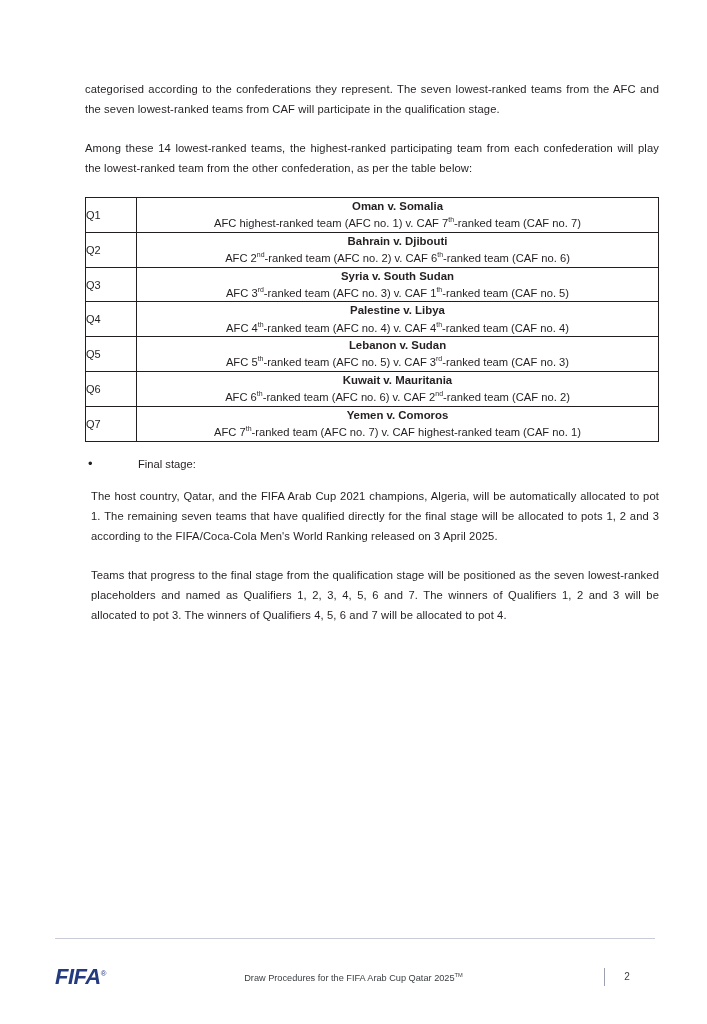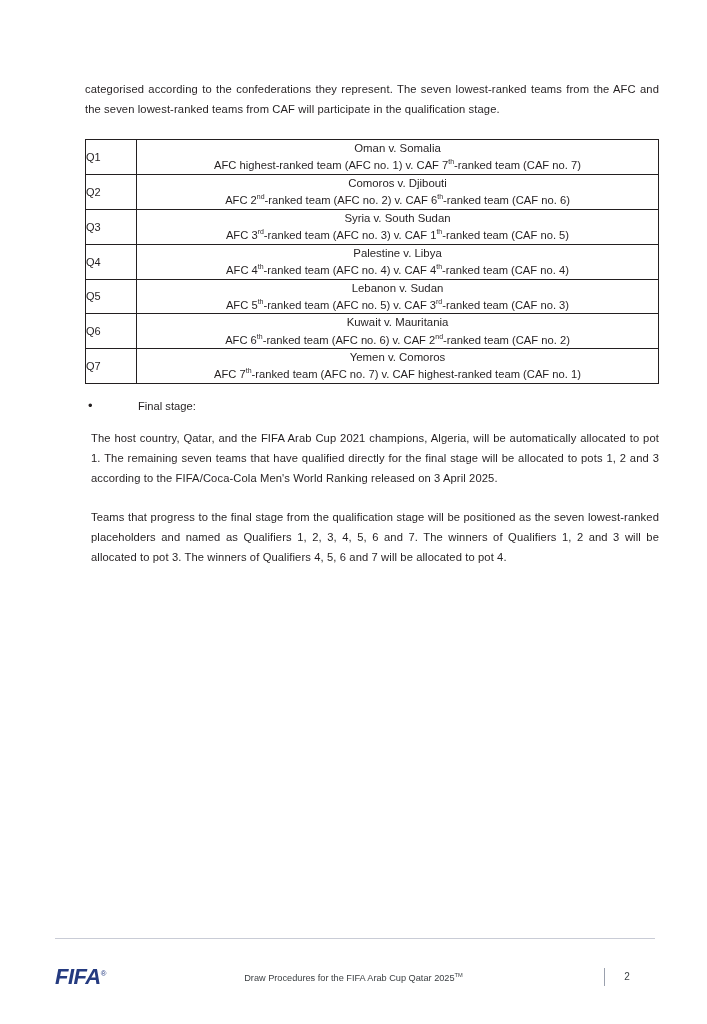--- a/index.html
+++ b/index.html
@@ -53,21 +53,21 @@
     text-align: left;
     padding-left: 8px;
     font-size: 11px;
   }
   td.qcell {
     padding: 5px 6px 6px 6px;
     text-align: center;
   }
   .match {
     font-size: 11.4px;
-    font-weight: normal;
+    font-weight: bold;
     line-height: 1.5;
   }
   .detail {
     font-size: 11.2px;
     line-height: 1.5;
   }
   sup {
     font-size: 0.62em;
     vertical-align: super;
     line-height: 0;
@@ -152,34 +152,35 @@
 </style>
 </head>
 <body>
 
 <div class="page">
 
   <div class="content">
 
     <p class="para">categorised according to the confederations they represent. The seven lowest-ranked teams from the AFC and the seven lowest-ranked teams from CAF will participate in the qualification stage.</p>
 
+    <p class="para tight">Among these 14 lowest-ranked teams, the highest-ranked participating team from each confederation will play the lowest-ranked team from the other confederation, as per the table below:</p>
 
     <table class="qtable">
       <tbody>
         <tr>
           <td class="qlabel">Q1</td>
           <td class="qcell">
             <div class="match">Oman v. Somalia</div>
             <div class="detail"><span>AFC highest-ranked team (AFC no. 1) v. CAF 7</span><sup>th</sup><span>-ranked team (CAF no. 7)</span></div>
           </td>
         </tr>
         <tr>
           <td class="qlabel">Q2</td>
           <td class="qcell">
-            <div class="match">Comoros v. Djibouti</div>
+            <div class="match">Bahrain v. Djibouti</div>
             <div class="detail"><span>AFC 2</span><sup>nd</sup><span>-ranked team (AFC no. 2) v. CAF 6</span><sup>th</sup><span>-ranked team (CAF no. 6)</span></div>
           </td>
         </tr>
         <tr>
           <td class="qlabel">Q3</td>
           <td class="qcell">
             <div class="match">Syria v. South Sudan</div>
             <div class="detail"><span>AFC 3</span><sup>rd</sup><span>-ranked team (AFC no. 3) v. CAF 1</span><sup>th</sup><span>-ranked team (CAF no. 5)</span></div>
           </td>
         </tr>

